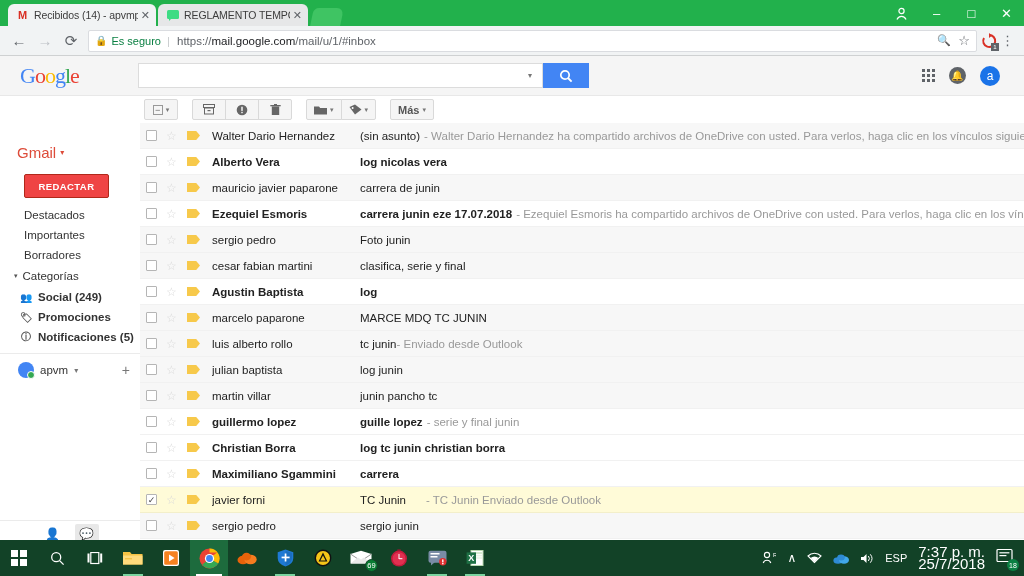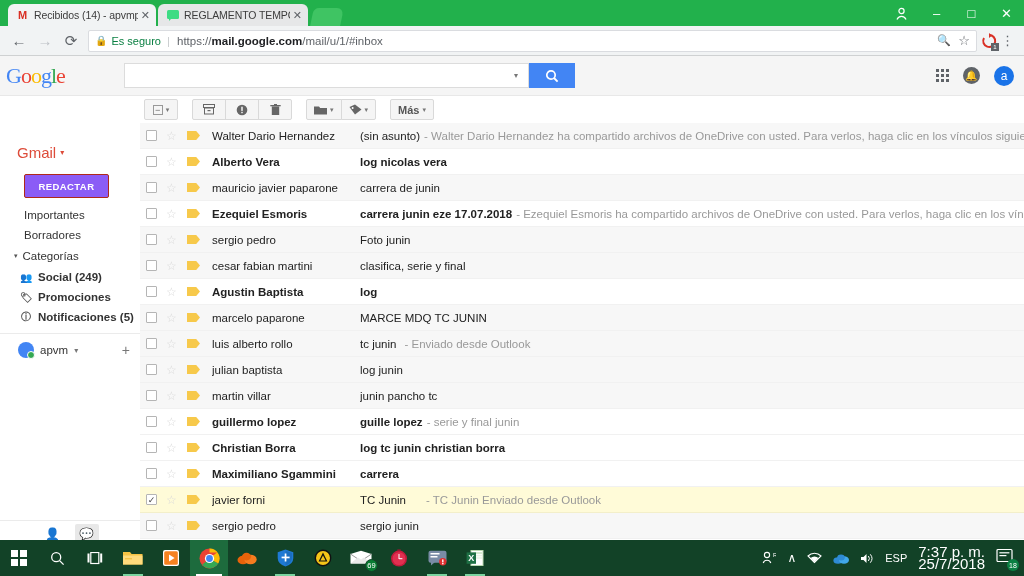--- a/index.html
+++ b/index.html
@@ -60,31 +60,31 @@
   .omnibox {
     flex: 1 1 auto; height: 22px; background: #fff;
     border: 1px solid #dadce0; border-radius: 2px;
     display: flex; align-items: center; padding: 0 6px;
     margin: 0 4px; font-size: 11.5px; color: #202124;
   }
   .lock-icon { color: #0b8043; font-size: 10px; margin-right: 4px; }
   .secure-text { color: #0b8043; font-size: 11px; margin-right: 6px; }
   .omni-sep { color: #c9ccce; margin-right: 7px; }
   .url-part { color: #5f6368; }
-  .url-strong { color: #202124; font-weight: bold; }
+  .url-strong { color: #202124; font-weight: normal; }
   .omni-right { margin-left: auto; display: flex; align-items: center; gap: 7px; }
   .ext-badge { position: relative; width: 16px; height: 16px; }
   .menu-dots { color: #5f6368; font-size: 13px; padding: 0 4px; }
 
   
   .page { width: 1024px; height: 490px; background: #fff; position: relative; }
 
   .g-header {
     height: 40px; background: #f5f5f5; border-bottom: 1px solid #e8e8e8;
-    display: flex; align-items: center; padding: 0 6px;
+    display: flex; align-items: center; padding: 0 20px;
   }
   .g-logo { width: 118px; font-size: 22px; font-weight: normal; letter-spacing: -1px; }
   .g-logo span { font-family: "Liberation Serif", serif; }
   .gl-b { color: #4285f4; } .gl-r { color: #ea4335; }
   .gl-y { color: #fbbc05; } .gl-g { color: #34a853; }
   .searchbox {
     width: 405px; height: 25px; background: #fff; border: 1px solid #dcdcdc;
     display: flex; align-items: center; position: relative;
   }
   .search-input {
@@ -115,21 +115,21 @@
 
   
   .sidebar { width: 140px; flex: 0 0 140px; position: relative; background: #fff; margin-top: 43px; }
   .gmail-brand {
     height: 27px; display: flex; align-items: center; padding-left: 17px;
     color: #dd4b39; font-size: 15px;
   }
   .gmail-brand .caret { font-size: 8px; margin-left: 4px; }
   .compose-wrap { padding: 8px 0 7px 24px; }
   .compose-btn {
-    width: 85px; height: 24px; background: #8b5cf6; color: #fff;
+    width: 85px; height: 24px; background: #ef4444; color: #fff;
     font-size: 9.5px; font-weight: bold; letter-spacing: 0.4px;
     display: flex; align-items: center; justify-content: center;
     border-radius: 2px; border: 1px solid #b0281a;
   }
   .nav-list { font-size: 11.5px; }
   .nav-item {
     height: 20px; display: flex; align-items: center;
     padding-left: 24px; color: #333; position: relative; white-space: nowrap;
   }
   .nav-item.active { color: #dd4b39; font-weight: bold; }
@@ -368,20 +368,23 @@
       <div class="sidebar">
         <div class="gmail-brand">
           <span>Gmail</span>
           <span class="caret">▾</span>
         </div>
         <div class="compose-wrap">
           <div class="compose-btn">REDACTAR</div>
         </div>
         <div class="nav-list">
           <div class="nav-item">
+              <span>Destacados</span>
+            </div>
+          <div class="nav-item">
               <span>Importantes</span>
             </div>
           <div class="nav-item">
               <span>Borradores</span>
             </div>
 
           <div class="nav-cat">
             <span class="tri">▾</span>
             <span>Categorías</span>
           </div>
@@ -560,21 +563,21 @@
             </div>
             <div class="row read">
               <div class="cb"></div>
               <div class="star">☆</div>
               <div class="imp">
                 <svg width="13" height="9" viewBox="0 0 13 9">
                   <path d="M0 0 L9.2 0 L13 4.5 L9.2 9 L0 9 Z" fill="#f7c94b"></path>
                 </svg>
               </div>
               <div class="sender">luis alberto rollo</div>
-              <div class="subject-cell"><span class="subj">tc junin</span><span class="snip" style="margin-left: 8px;">- Enviado desde Outlook</span></div>
+              <div class="subject-cell"><span class="subj">tc junin</span><span class="snip" style="margin-left: 0;">- Enviado desde Outlook</span></div>
             </div>
             <div class="row read">
               <div class="cb"></div>
               <div class="star">☆</div>
               <div class="imp">
                 <svg width="13" height="9" viewBox="0 0 13 9">
                   <path d="M0 0 L9.2 0 L13 4.5 L9.2 9 L0 9 Z" fill="#f7c94b"></path>
                 </svg>
               </div>
               <div class="sender">julian baptista</div>

